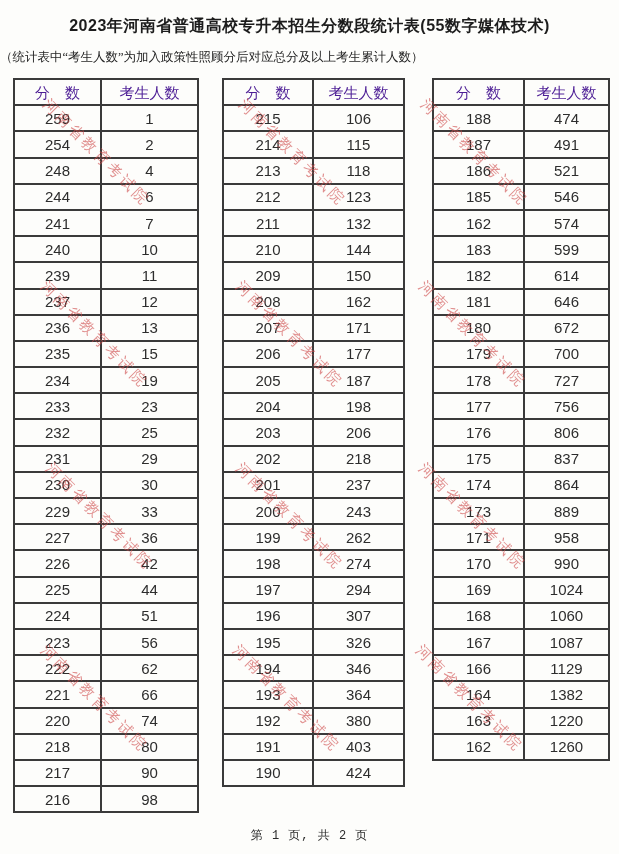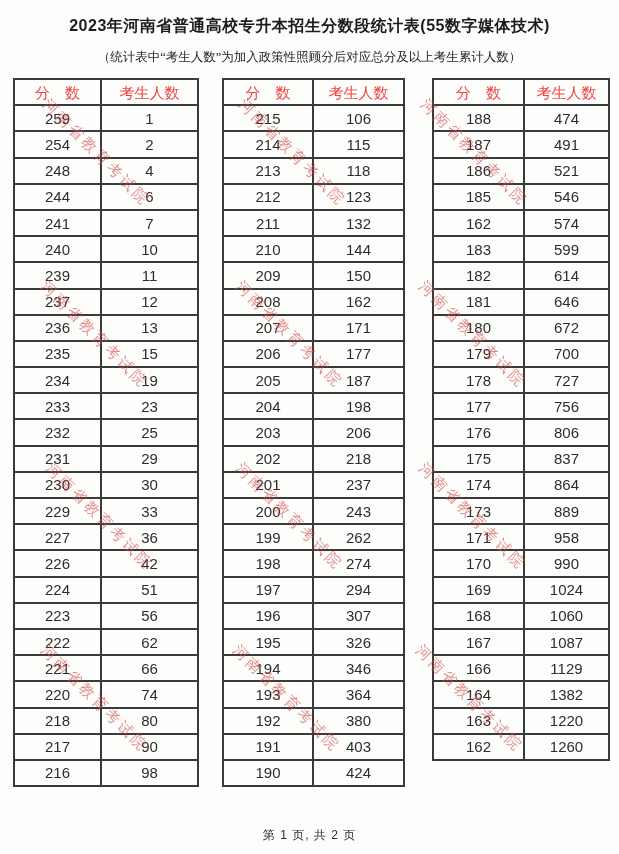--- a/index.html
+++ b/index.html
@@ -11,21 +11,21 @@
     font-family:"Liberation Sans","DejaVu Sans",sans-serif;
   }
   .page-title{
     position:absolute;top:16px;left:0;width:619px;
     text-align:center;
     font-size:16px;font-weight:bold;color:#1c1c1c;
     letter-spacing:0.5px;
   }
   .page-subtitle{
     position:absolute;top:49px;left:0;width:619px;
-    text-align:center;
+    text-align:left;
     font-size:12.5px;color:#242424;
     font-family:"Liberation Serif","DejaVu Serif",serif;
   }
   table.score-table{
     position:absolute;top:78px;
     border-collapse:collapse;
     table-layout:fixed;
   }
   table.t1{left:13px;width:184px;}
   table.t2{left:222px;width:181px;}
@@ -34,38 +34,38 @@
     border:2px solid #3a3a3a;
     height:24.2px;
     padding:0;
     text-align:center;
     vertical-align:middle;
     font-size:15px;
     font-weight:normal;
     color:#2d2d2d;
     line-height:1;
   }
-  table.score-table th{color:#ef4444;margin-left:33px;}
+  table.score-table th{color:#4c1d95;margin-left:33px;}
   .wm-layer{position:absolute;inset:0;pointer-events:none;}
   .wm{
     position:absolute;
     transform:rotate(45deg);
     transform-origin:0 0;
     font-size:15px;
     letter-spacing:3px;
     white-space:nowrap;
     color:rgba(206,76,76,0.62);
     font-family:"Liberation Serif","DejaVu Serif",serif;
   }
   .page-footer{
     position:absolute;top:827px;left:0;width:619px;
     text-align:center;
     font-size:12px;color:#2a2a2a;
     letter-spacing:1px;
-    font-family:Liberation Sans, sans-serif;
+    font-family:Liberation Mono, monospace;
   }
 </style>
 </head>
 <body>
 
 <div class="page">
 
   <div class="page-title">2023年河南省普通高校专升本招生分数段统计表(55数字媒体技术)</div>
   <div class="page-subtitle">（统计表中“考生人数”为加入政策性照顾分后对应总分及以上考生累计人数）</div>
 
@@ -145,20 +145,24 @@
           <td>229</td>
           <td>33</td>
         </tr>
         <tr>
           <td>227</td>
           <td>36</td>
         </tr>
         <tr>
           <td>226</td>
           <td>42</td>
+        </tr>
+        <tr>
+          <td>225</td>
+          <td>44</td>
         </tr>
         <tr>
           <td>224</td>
           <td>51</td>
         </tr>
         <tr>
           <td>223</td>
           <td>56</td>
         </tr>
         <tr>

